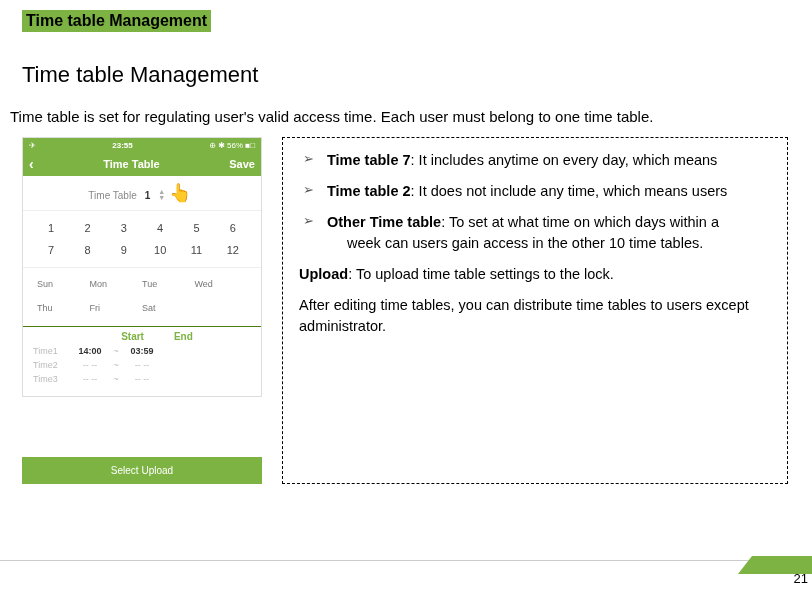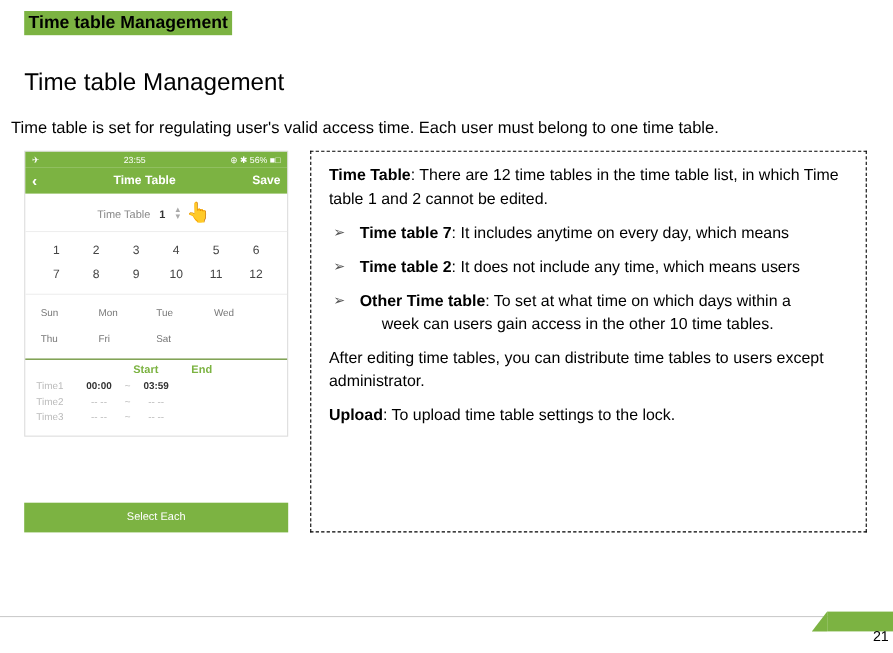--- a/index.html
+++ b/index.html
@@ -12,21 +12,21 @@
 .intro { font-size: 15px; margin: 20px 0 0 10px; }
 
 .content-row { display: flex; margin: 12px 0 0 22px; gap: 20px; }
 
 .phone-col { width: 240px; }
 
 .phone-frame { width: 240px; background: #fff; border: 1px solid #ddd; }
 
 .status-bar { background: #7cb342; height: 14px; display: flex; align-items: center; justify-content: space-between; padding: 0 6px; font-size: 8px; color: #fff; }
 .status-left, .status-right { font-size: 8px; }
-.status-center { font-size: 8px; font-weight: normal; }
+.status-center { font-size: 8px; font-weight: bold; }
 
 .nav-bar { background: #7cb342; height: 24px; display: flex; align-items: center; justify-content: space-between; padding: 0 6px; color: #fff; font-size: 11px; font-weight: bold; }
 .nav-back { font-size: 14px; cursor: pointer; }
 .nav-title { font-size: 11px; }
 .nav-save { font-size: 11px; cursor: pointer; }
 
 .tt-label-row { display: flex; align-items: center; justify-content: center; gap: 8px; padding: 8px 0 4px; font-size: 10px; color: #888; border-bottom: 1px solid #eee; }
 .tt-val { color: #333; font-weight: bold; }
 .tt-arrows { display: flex; flex-direction: column; font-size: 7px; color: #aaa; line-height: 6px; }
 .hand-icon { font-size: 18px; position: relative; left: -4px; top: -2px; }
@@ -120,61 +120,60 @@
         <div class="day-cell">Sat</div>
         <div class="day-cell"></div>
       </div>
       <div class="time-section">
         <div class="time-header">
           <span>Start</span>
           <span>End</span>
         </div>
         <div class="time-row">
           <span class="time-label">Time1</span>
-          <span class="time-start">00:00</span>
+          <span class="time-start">14:00</span>
           <span class="time-sep">~</span>
           <span class="time-end">03:59</span>
         </div>
         <div class="time-row dim">
           <span class="time-label">Time2</span>
           <span class="time-start">-- --</span>
           <span class="time-sep">~</span>
           <span class="time-end">-- --</span>
         </div>
         <div class="time-row dim">
           <span class="time-label">Time3</span>
           <span class="time-start">-- --</span>
           <span class="time-sep">~</span>
           <span class="time-end">-- --</span>
         </div>
       </div>
     </div>
-    <div class="select-users-btn">Select Each</div>
+    <div class="select-users-btn">Select Upload</div>
   </div>
 
   <div class="info-box">
-    <p><span class="bold">Time Table</span><span>: There are 12 time tables in the time table list, in which Time table 1 and 2 cannot be edited.</span></p>
 
     <div class="bullet-item">
       <span class="bullet-marker">➢</span>
       <span class="bullet-text"><span class="bold">Time table 7</span><span>: It includes anytime on every day, which means</span></span>
     </div>
 
     <div class="bullet-item">
       <span class="bullet-marker">➢</span>
       <span class="bullet-text"><span class="bold">Time table 2</span><span>: It does not include any time, which means users</span></span>
     </div>
 
     <div class="bullet-item">
       <span class="bullet-marker">➢</span>
       <span class="bullet-text"><span class="bold">Other Time table</span><span>: To set at what time on which days within a</span><span class="cont">week can users gain access in the other 10 time tables.</span></span>
     </div>
 
+    <p><span class="bold">Upload</span><span>: To upload time table settings to the lock.</span></p>
     <p>After editing time tables, you can distribute time tables to users except administrator.</p>
-    <p><span class="bold">Upload</span><span>: To upload time table settings to the lock.</span></p>
   </div>
 
 </div>
 
 <div class="footer">
   <div class="foot-line-thin"></div>
   <div class="foot-bar"></div>
   <div class="page-num">21</div>
 </div>
 

